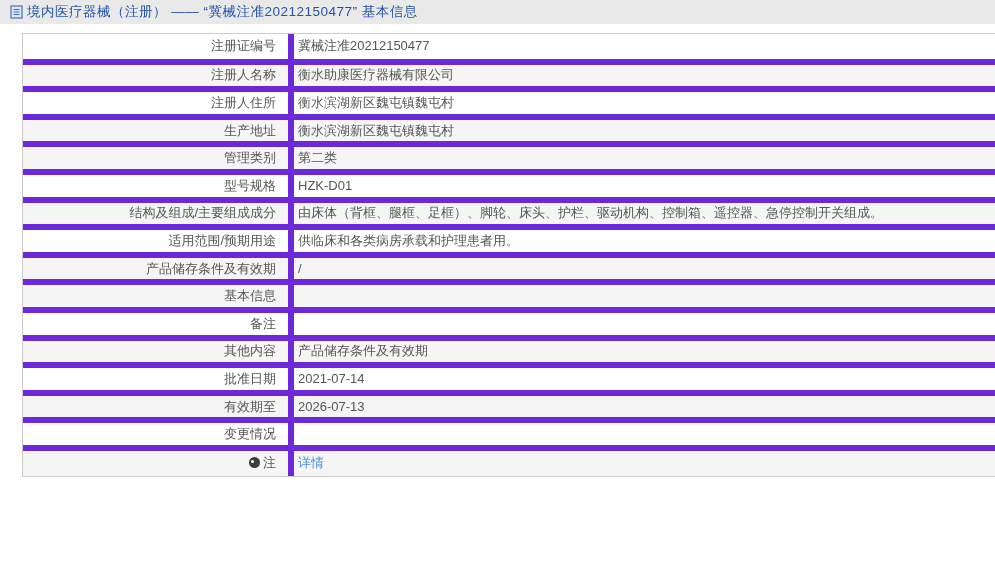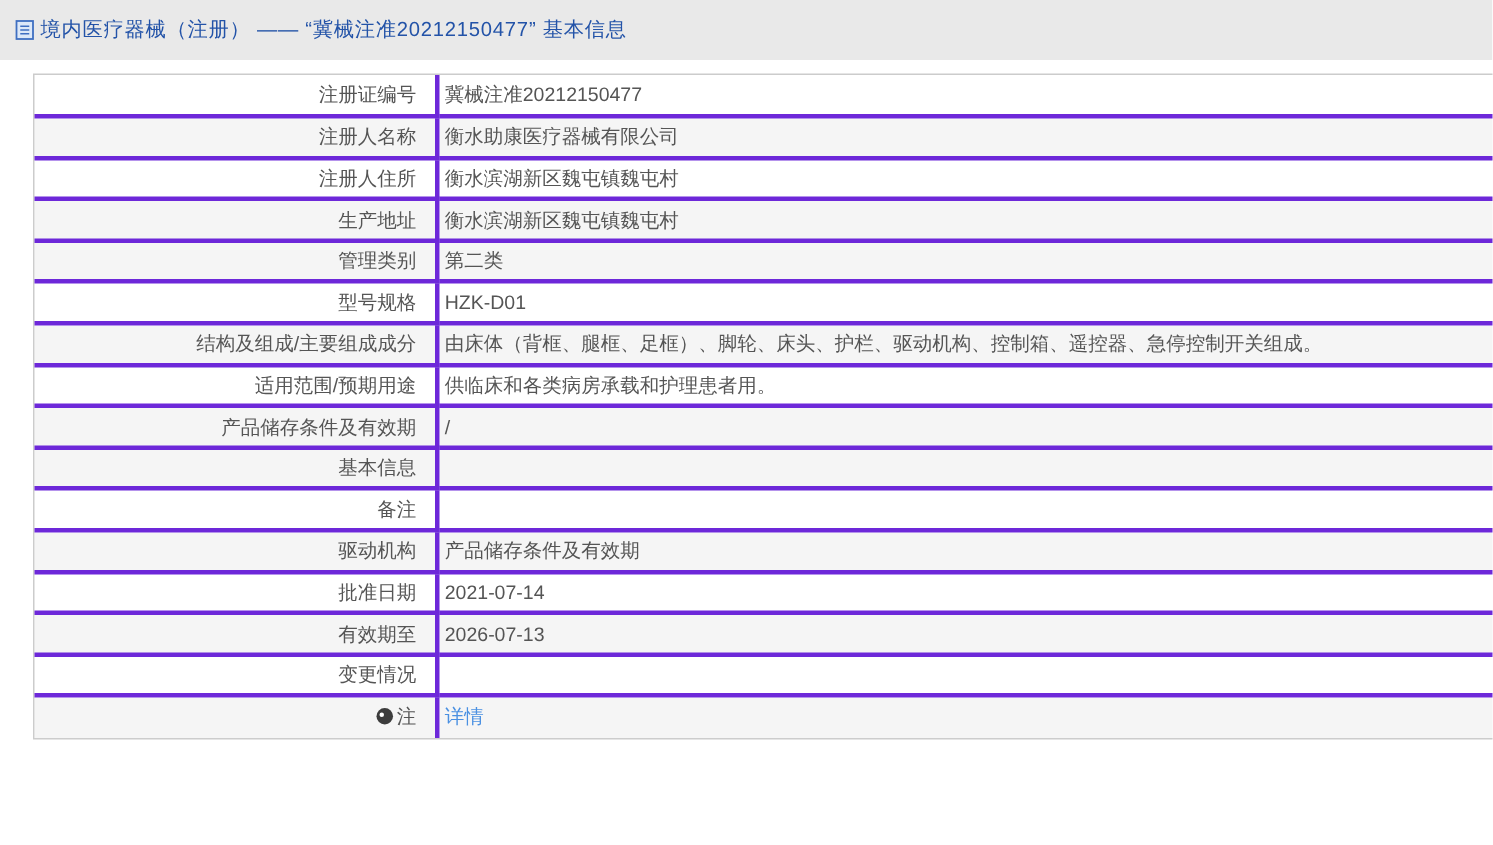--- a/index.html
+++ b/index.html
@@ -3,21 +3,21 @@
 <meta charset="utf-8">
 <style>
   * { margin: 0; padding: 0; box-sizing: border-box; }
   html, body {
     width: 995px; height: 563px;
     background: #ffffff;
     font-family: "Liberation Sans", "DejaVu Sans", sans-serif;
     overflow: hidden;
   }
   .header-band {
-    height: 40px;
+    height: 24px;
     background: var(--band-background, #e9e9e9);
     display: flex;
     align-items: center;
     padding-left: 10px;
   }
   .doc-icon { display: inline-flex; margin-right: 4px; }
   .doc-icon svg { display: block; }
   .header-title {
     color: var(--header-text, #2353a8);
     font-size: 13.5px;
@@ -30,21 +30,21 @@
     background: #ffffff;
   }
   table.info-table {
     width: 100%;
     border-collapse: collapse;
     font-size: 13px;
     color: var(--cell-text, #555555);
     table-layout: fixed;
   }
   .info-table td {
-    border: 3px solid #6d28d9;
+    border: 6px solid #6d28d9;
     height: 27.6px;
     vertical-align: middle;
     white-space: nowrap;
     overflow: hidden;
   }
   .info-table tr:first-child td { border-top: none; }
   .info-table tr:last-child td { border-bottom: none; }
   .info-table td:first-child { border-left: none; }
   .info-table td:last-child { border-right: none; }
   .info-table tr.alt { background: var(--alt-row-background, #f5f5f5); }
@@ -136,21 +136,21 @@
         </tr>
         <tr class="alt">
           <td class="label-cell"><span>基本信息</span></td>
           <td class="value-cell"></td>
         </tr>
         <tr>
           <td class="label-cell"><span>备注</span></td>
           <td class="value-cell"></td>
         </tr>
         <tr class="alt">
-          <td class="label-cell"><span>驱动机构</span></td>
+          <td class="label-cell"><span>其他内容</span></td>
           <td class="value-cell">产品储存条件及有效期</td>
         </tr>
         <tr>
           <td class="label-cell"><span>批准日期</span></td>
           <td class="value-cell">2021-07-14</td>
         </tr>
         <tr class="alt">
           <td class="label-cell"><span>有效期至</span></td>
           <td class="value-cell">2026-07-13</td>
         </tr>

